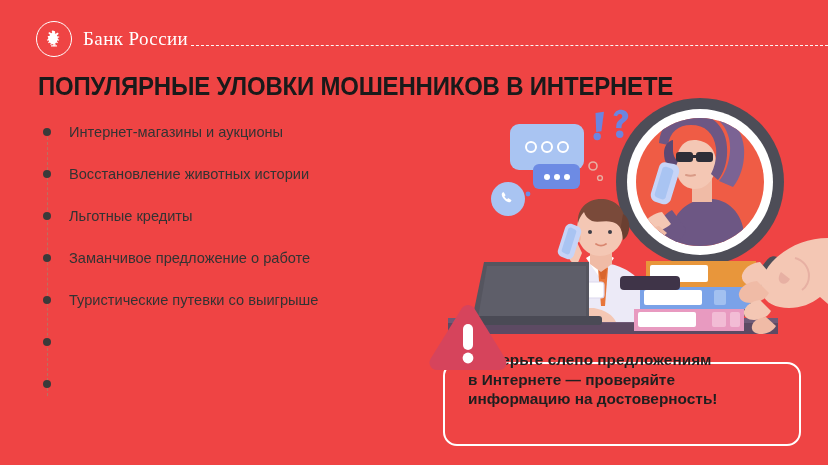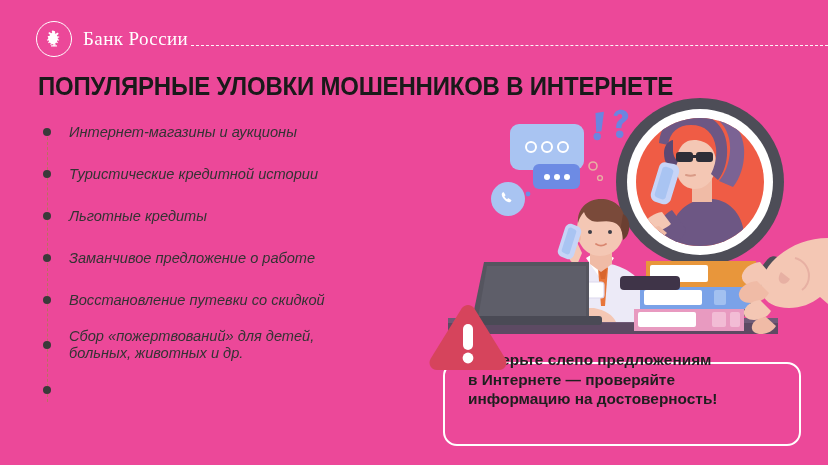--- a/index.html
+++ b/index.html
@@ -4,21 +4,21 @@
 <style>
   html, body {
     margin: 0;
     padding: 0;
     background: #ffffff;
   }
   #poster {
     position: relative;
     width: 828px;
     height: 465px;
-    background: #ec4899;
+    background: #ef4444;
     overflow: hidden;
     font-family: "Liberation Sans", sans-serif;
   }
 
   
   .header {
     position: absolute;
     left: 36px;
     top: 20px;
     height: 38px;
@@ -90,21 +90,20 @@
   .list-item {
     position: relative;
     padding-left: 29px;
     color: #333333;
     font-size: 14.6px;
     line-height: 17px;
     margin-bottom: 14px;
     min-height: 28px;
     display: flex;
     align-items: center;
-    font-style: italic;
   }
   .list-item .dot {
     position: absolute;
     left: 3px;
     top: 50%;
     margin-top: -4px;
     width: 8px;
     height: 8px;
     border-radius: 50%;
     background: #3a3a3a;
@@ -318,38 +317,36 @@
 
   <div class="list">
     <span class="list-rail"></span>
 
     <div class="list-item">
       <span class="dot"></span>
       <span class="txt">Интернет-магазины и аукционы</span>
     </div>
     <div class="list-item">
       <span class="dot"></span>
-      <span class="txt">Туристические кредитной истории</span>
+      <span class="txt">Восстановление животных истории</span>
     </div>
     <div class="list-item">
       <span class="dot"></span>
       <span class="txt">Льготные кредиты</span>
     </div>
     <div class="list-item">
       <span class="dot"></span>
       <span class="txt">Заманчивое предложение о работе</span>
     </div>
     <div class="list-item">
       <span class="dot"></span>
-      <span class="txt">Восстановление путевки со скидкой</span>
-    </div>
-    <div class="list-item">
-      <span class="dot"></span>
-      <span class="txt">Сбор «пожертвований» для детей,
-больных, животных и др.</span>
+      <span class="txt">Туристические путевки со выигрыше</span>
+    </div>
+    <div class="list-item">
+      <span class="dot"></span>
     </div>
     <div class="list-item">
       <span class="dot"></span>
     </div>
   </div>
 
   <div class="callout"></div>
   <div class="warn-tri">
     <svg width="84" height="76" viewBox="0 0 84 76" aria-hidden="true">
       <path d="M35.6 6.5c2.9-4.7 9.9-4.7 12.8 0l31 50.3c3 4.9-.5 11.2-6.4 11.2H11c-5.9 0-9.4-6.3-6.4-11.2z" fill="#d6445c"></path>

